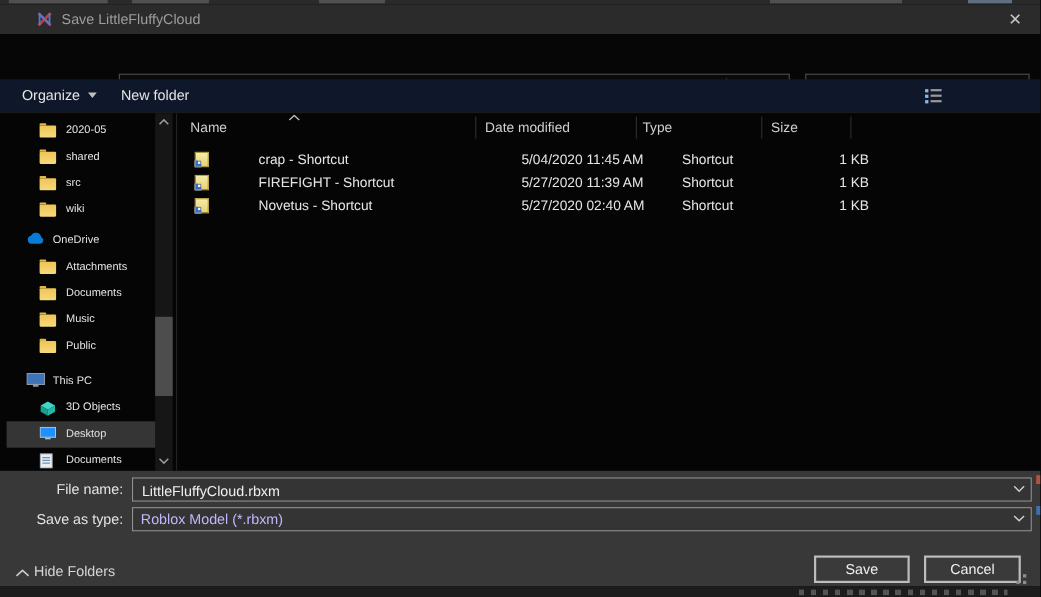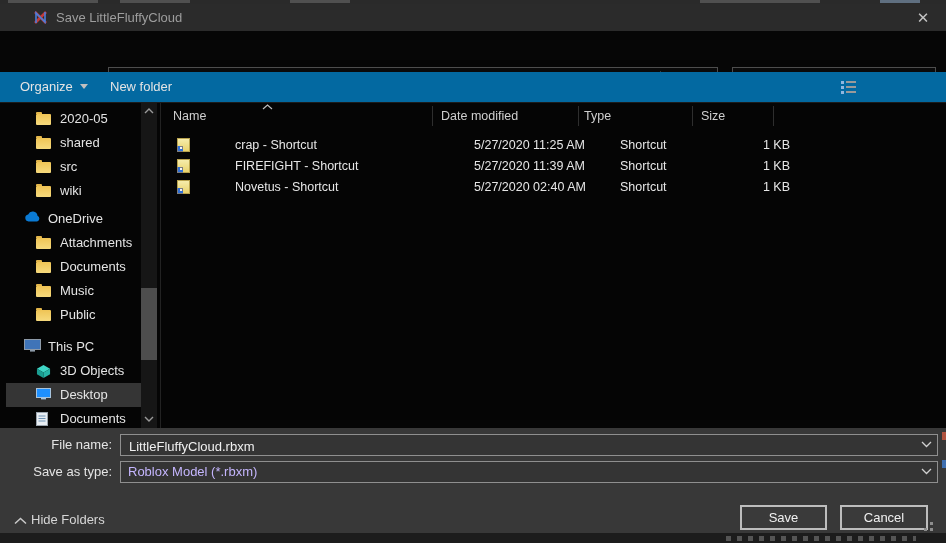--- a/index.html
+++ b/index.html
@@ -34,36 +34,36 @@
   .addr-refresh{position:absolute;right:2px;top:0;width:26px;height:27px;text-align:center;line-height:27px;
     color:#c9c9c9;font-size:14px;}
   .searchbox{position:absolute;left:732px;top:36px;width:204px;height:29px;
     border:1px solid #4d4d4d;background:#0a0a0a;box-sizing:border-box;}
   .searchbox input{position:absolute;left:34px;top:1px;width:160px;height:25px;background:transparent;
     border:none;outline:none;color:#e6e6e6;font-size:13px;font-family:inherit;}
   .searchbox input::placeholder{color:#969696;}
   .mag{position:absolute;left:12px;top:6px;}
 
   
-  .toolbar{left:0;top:72px;width:946px;height:31px;background:#0369a1;border-bottom:1px solid #1c1c1c;box-sizing:border-box;}
+  .toolbar{left:0;top:72px;width:946px;height:31px;background:#0f172a;border-bottom:1px solid #1c1c1c;box-sizing:border-box;}
   .tool-item{position:absolute;top:0;height:30px;line-height:30px;color:#e4e4e4;font-size:13px;}
   .tri-down{display:inline-block;width:0;height:0;border-left:4px solid transparent;
     border-right:4px solid transparent;border-top:5px solid #c0c0c0;margin-left:7px;vertical-align:2px;}
   .view-ico{position:absolute;left:841px;top:9px;width:16px;height:13px;}
   .view-ico i{position:absolute;width:3px;height:3px;background:#8fb6df;}
   .view-ico b{position:absolute;height:2px;background:#9a9a9a;}
   .help-circ{position:absolute;left:913px;top:79px;width:17px;height:17px;border-radius:50%;
     background:#1f7ae0;color:#fff;text-align:center;line-height:17px;font-size:11px;font-weight:bold;}
 
   
   .main{left:0;top:103px;width:946px;height:325px;background:#050505;}
   .vsep{position:absolute;left:160px;top:0;width:1px;height:325px;background:#222;}
 
   
-  .side-item{position:absolute;left:0;width:140px;height:24px;line-height:24px;color:#e4e4e4;font-size:13px;padding-left:16px;}
+  .side-item{position:absolute;left:0;width:140px;height:24px;line-height:24px;color:#e4e4e4;font-size:10px;padding-left:16px;}
   .side-item.sel{background:#353535;left:6px;width:134px;}
   .side-item .lbl{position:absolute;top:0;}
   .ind1 .ico{position:absolute;left:24px;top:4px;}
   .ind1 .lbl{left:48px;}
   .ind2 .ico{position:absolute;left:36px;top:5px;}
   .ind2 .lbl{left:60px;}
   .side-item.sel .ico{left:30px;}
   .side-item.sel .lbl{left:54px;}
   .fold{width:15px;height:11px;background:linear-gradient(#efc455,#f6da7d);border-radius:1px;position:relative;margin-top:2px;}
   .fold::before{content:"";position:absolute;top:-2px;left:0;width:6px;height:2px;background:#e3b64a;border-radius:1px 1px 0 0;}
@@ -284,21 +284,21 @@
       <div class="hdr" style="left:423px">Type</div>
       <div class="hdr" style="left:540px">Size</div>
       <div class="hsep" style="left:271px"></div>
       <div class="hsep" style="left:417px"></div>
       <div class="hsep" style="left:531px"></div>
       <div class="hsep" style="left:612px"></div>
 
       <div class="frow" style="top:32px">
         <span class="shortcut-ico"></span>
         <span class="fcell" style="left:38px">crap - Shortcut</span>
-        <span class="fcell" style="left:277px">5/27/2020 11:25 AM</span>
+        <span class="fcell" style="left:277px">5/04/2020 11:45 AM</span>
         <span class="fcell" style="left:423px">Shortcut</span>
         <span class="fcell" style="left:480px;width:113px;text-align:right">1 KB</span>
       </div>
       <div class="frow" style="top:53px">
         <span class="shortcut-ico"></span>
         <span class="fcell" style="left:38px">FIREFIGHT - Shortcut</span>
         <span class="fcell" style="left:277px">5/27/2020 11:39 AM</span>
         <span class="fcell" style="left:423px">Shortcut</span>
         <span class="fcell" style="left:480px;width:113px;text-align:right">1 KB</span>
       </div>

